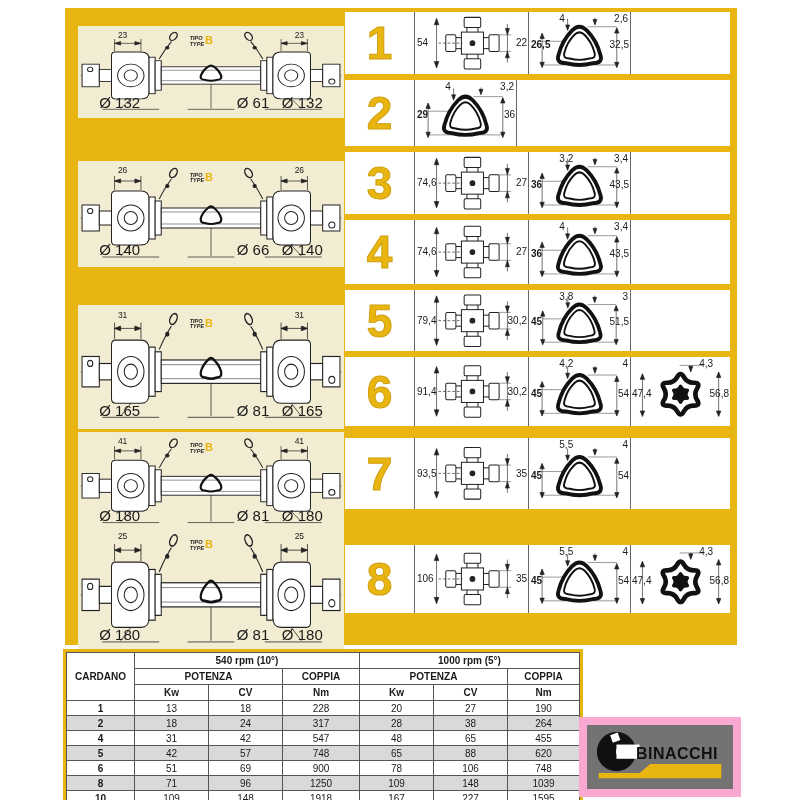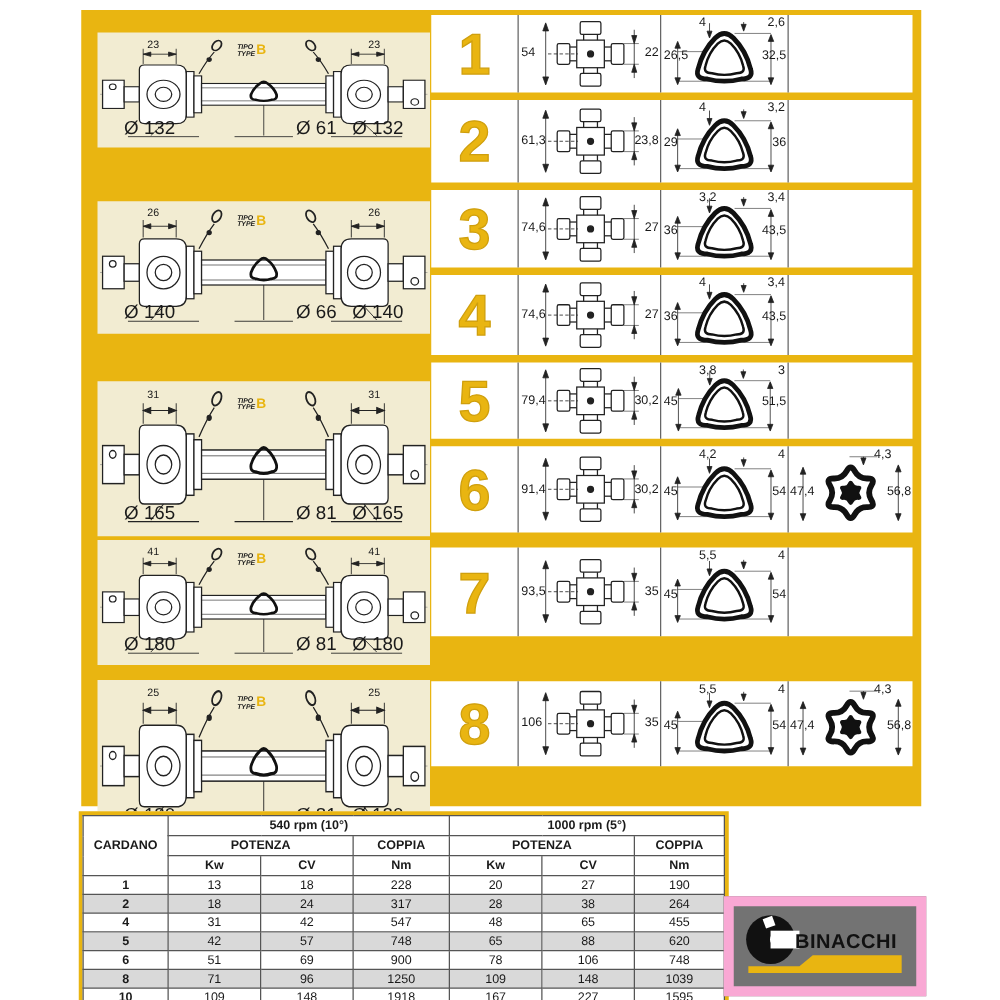--- a/index.html
+++ b/index.html
@@ -22,21 +22,21 @@
   .num{font-size:46px;font-weight:bold;color:#E9B511;-webkit-text-stroke:1px #cf9f0d;}
   .cell{position:relative;box-sizing:border-box;}
   .c-cross{width:114px;border-right:1px solid #666;}
   .c-tube{width:102px;border-right:1px solid #666;}
   .c-star{width:99px;}
   .cell svg{position:absolute;left:4%;top:3%;width:92%;height:94%;}
   .cl{position:absolute;font-size:10px;line-height:1;}
   .xl{left:2px;top:50%;transform:translateY(-50%);}
   .xr{right:1px;top:50%;transform:translateY(-50%);}
   .tt{left:30%;top:2px;} .ttr{right:2px;top:2px;}
-  .tl{left:2px;top:53%;transform:translateY(-50%);} .tr{right:1px;top:53%;transform:translateY(-50%);}
+  .tl{left:2px;top:53%;transform:translateY(-50%);font-weight:bold;} .tr{right:1px;top:53%;transform:translateY(-50%);}
   .st{right:17%;top:2px;} .sl{left:1px;top:53%;transform:translateY(-50%);} .sr{right:1px;top:53%;transform:translateY(-50%);text-align:right;}
   
   .tablewrap{position:absolute;left:63px;top:649px;border:3px solid #E9B511;background:#fff;}
   table{border-collapse:collapse;font-size:10px;table-layout:fixed;}
   th,td{border:1px solid #555;text-align:center;padding:0;height:14px;overflow:hidden;}
   thead th{font-weight:bold;height:15px;}
   td.card{font-weight:bold;}
   tr.stripe td{background:#D9D9D9;}
   
   .logo{position:absolute;left:579px;top:717px;width:162px;height:80px;border:8px solid #f9a8d4;background:#737373;box-sizing:border-box;}
@@ -226,21 +226,21 @@
           <span class="tw">
             <i>TIPO</i>
             <i>TYPE</i>
           </span>
           <b>B</b>
         </span>
       <span class="dlab dia diaL">Ø 180</span>
       <span class="dlab dia diaC">Ø 81</span>
       <span class="dlab dia diaR">Ø 180</span>
     </div>
-    <div class="draw" style="top:536px;height:128px">
+    <div class="draw" style="top:518px;height:128px">
       <svg class="shaft" preserveAspectRatio="none" viewBox="0 0 262 106">
           <use href="#sym-shaft"></use>
         </svg>
       <span class="dlab dimL">25</span>
       <span class="dlab dimR">25</span>
       <span class="tipo">
           <span class="tw">
             <i>TIPO</i>
             <i>TYPE</i>
           </span>
@@ -271,27 +271,20 @@
         <span class="cl tl">26,5</span>
         <span class="cl tr">32,5</span>
       </div>
       <div class="cell c-star"></div>
     </div>
 
     <div class="row" style="top:72px;height:66px">
       <div class="c-num">
           <span class="num">2</span>
         </div>
-      <div class="cell c-cross">
-        <svg viewBox="0 0 113 62">
-            <use href="#sym-cross"></use>
-          </svg>
-        <span class="cl xl">61,3</span>
-        <span class="cl xr">23,8</span>
-      </div>
       <div class="cell c-tube">
         <svg viewBox="0 0 102 64">
             <use href="#sym-tube"></use>
           </svg>
         <span class="cl tt">4</span>
         <span class="cl ttr">3,2</span>
         <span class="cl tl">29</span>
         <span class="cl tr">36</span>
       </div>
       <div class="cell c-star"></div>

